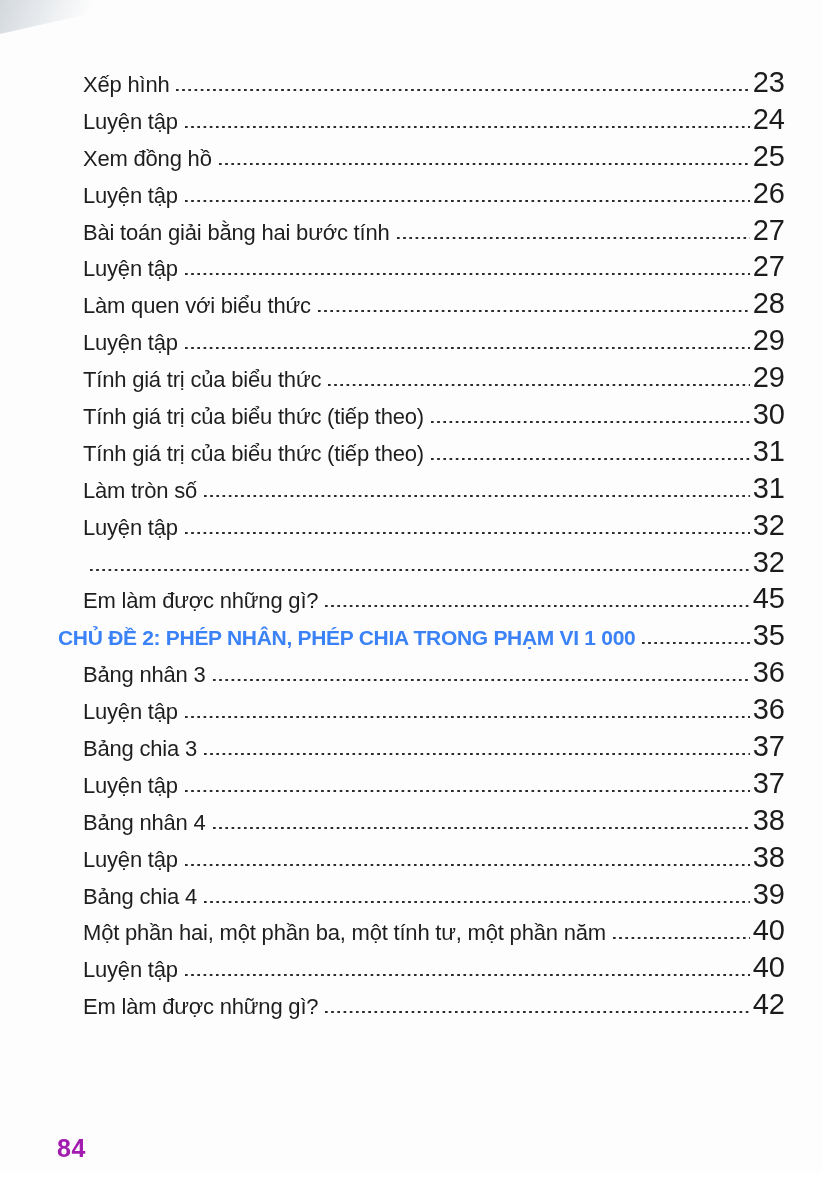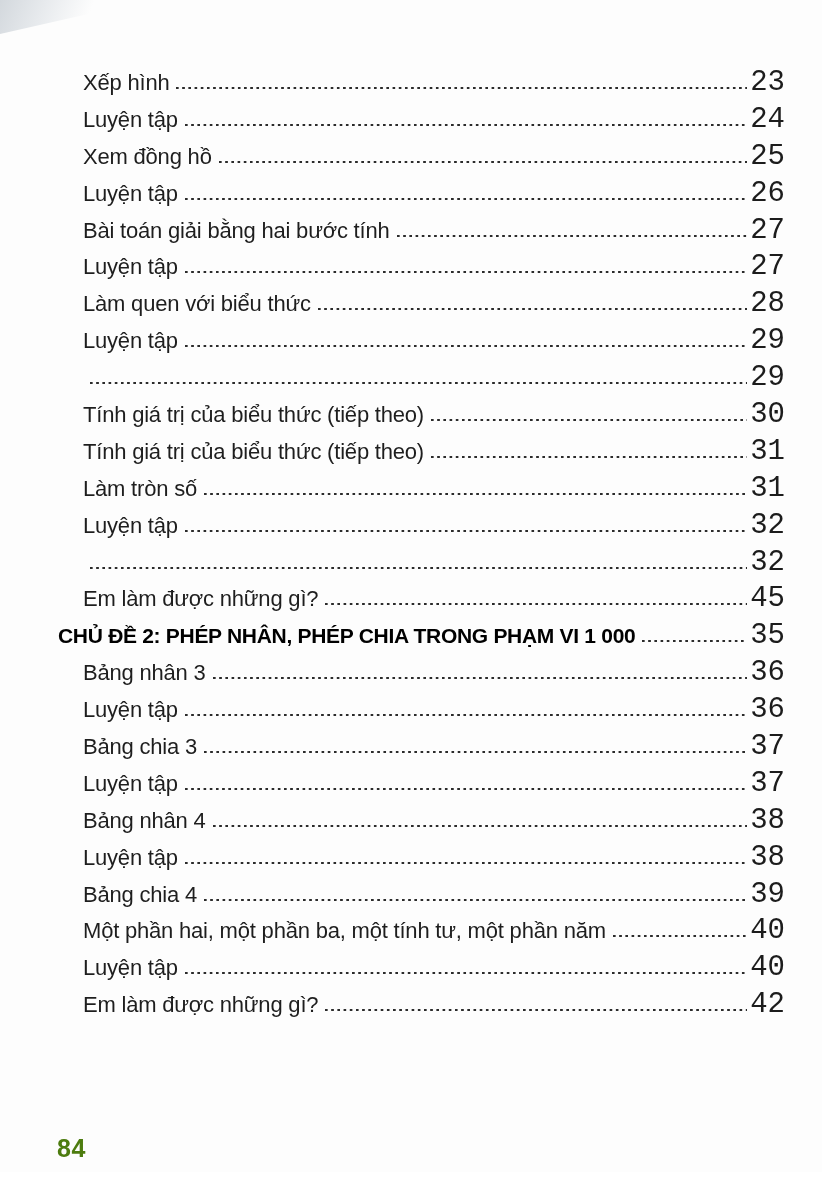--- a/index.html
+++ b/index.html
@@ -35,45 +35,45 @@
   .label {
     font-size: 22px;
     color: #1e1e1e;
     white-space: nowrap;
     letter-spacing: -0.2px;
   }
   .row.chapter .label {
     font-weight: bold;
     font-size: 21px;
     letter-spacing: -0.3px;
-    color: #000000;
+    color: #3b82f6;
   }
   .leader {
     flex: 1;
     height: 4px;
     margin: 0 3px 0 7px;
     background-image: radial-gradient(circle at 1.5px 2px, #2b2b2b 1.25px, rgba(0,0,0,0) 1.5px);
     background-size: 6.2px 4px;
     background-repeat: repeat-x;
     background-position: left bottom;
     min-width: 18px;
   }
   .num {
-    font-family: Liberation Mono, monospace;
+    font-family: Liberation Sans, sans-serif;
     font-size: 29px;
     color: #1c1c1c;
     white-space: nowrap;
   }
   .footer-num {
     position: absolute;
     left: 57px;
     top: 1134px;
     font-size: 25px;
     font-weight: bold;
-    color: #4d7c0f;
+    color: #a21caf;
     letter-spacing: 0.5px;
   }
 </style>
 </head>
 <body>
 
 <div class="page">
   <div class="corner-shadow"></div>
 
   <div class="toc">
@@ -111,20 +111,21 @@
         <span class="label">Làm quen với biểu thức</span>
         <span class="leader"></span>
         <span class="num">28</span>
       </div>
       <div class="row">
         <span class="label">Luyện tập</span>
         <span class="leader"></span>
         <span class="num">29</span>
       </div>
       <div class="row">
+        <span class="label">Tính giá trị của biểu thức</span>
         <span class="leader"></span>
         <span class="num">29</span>
       </div>
       <div class="row">
         <span class="label">Tính giá trị của biểu thức (tiếp theo)</span>
         <span class="leader"></span>
         <span class="num">30</span>
       </div>
       <div class="row">
         <span class="label">Tính giá trị của biểu thức (tiếp theo)</span>

